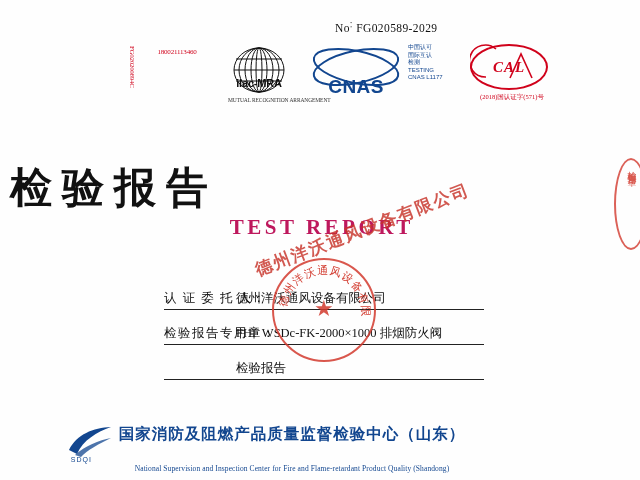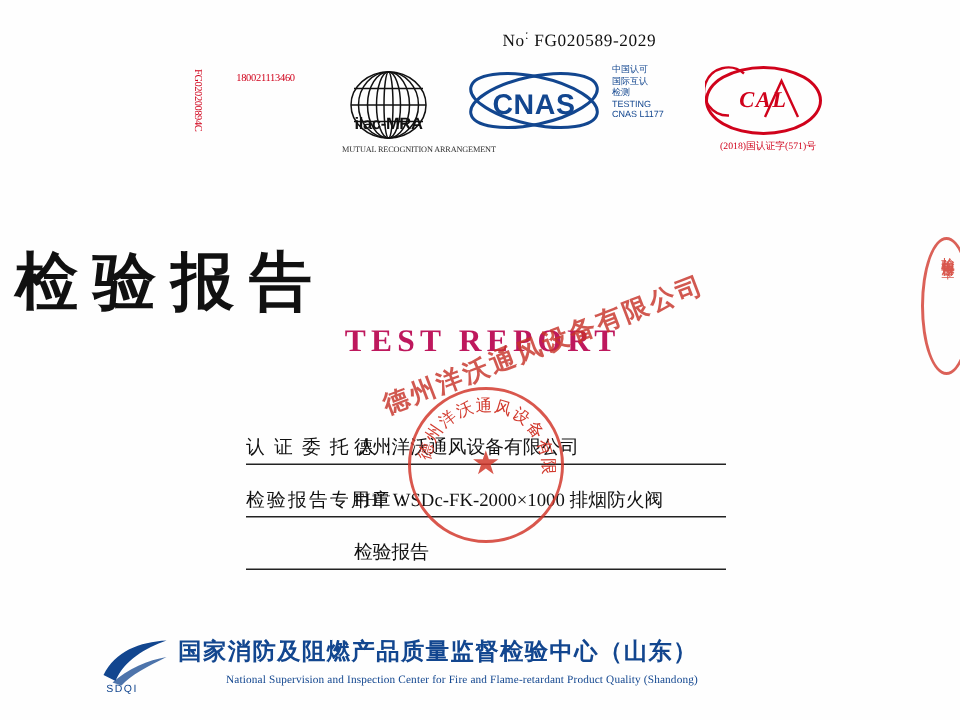--- a/index.html
+++ b/index.html
@@ -123,21 +123,21 @@
 
   
   .logo-cnas { left: 170px; width: 96px; }
   .cnas-mark {
     position: relative;
     width: 92px;
     height: 46px;
   }
   .cnas-word {
     position: absolute;
-    left: 0; top: 16px;
+    left: 0; top: 32px;
     width: 92px;
     text-align: center;
     color: #12468f;
     font-family: "Liberation Sans", sans-serif;
     font-weight: bold;
     font-size: 19px;
     letter-spacing: 0.4px;
   }
 
   
@@ -345,24 +345,24 @@
   }
   .footer-cn {
     font-size: 15.5px;
     letter-spacing: 1px;
     color: #12468f;
     font-weight: bold;
     text-align: left;
     white-space: nowrap;
   }
   .footer-en {
-    margin-top: 3px;
+    margin-top: 19px;
     font-size: 7.5px;
     color: #12468f;
-    text-align: right;
+    text-align: center;
     letter-spacing: 0.1px;
     white-space: nowrap;
   }
 </style>
 </head>
 <body>
 
 <div class="page">
 
   <div class="report-no">

